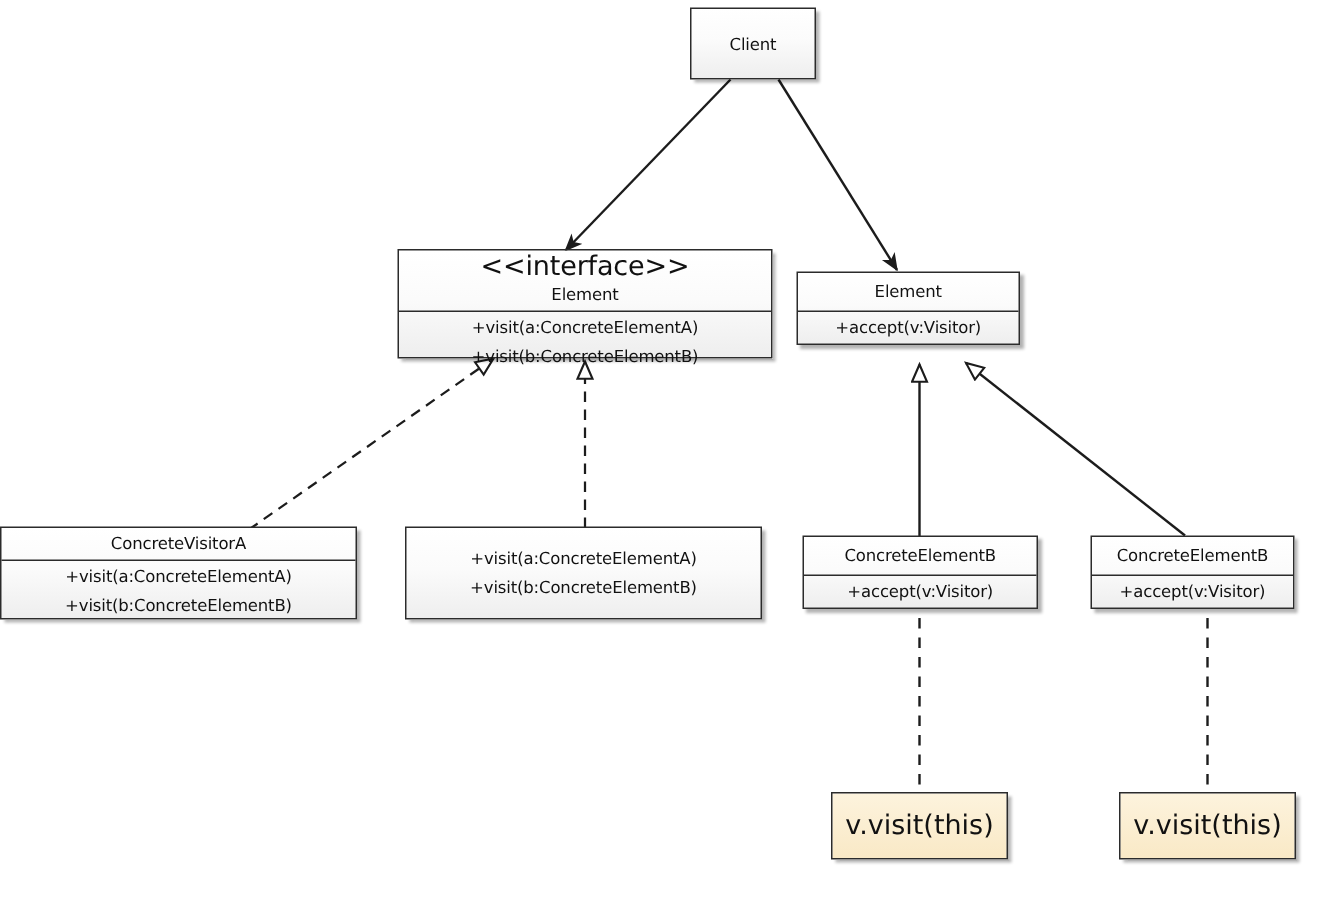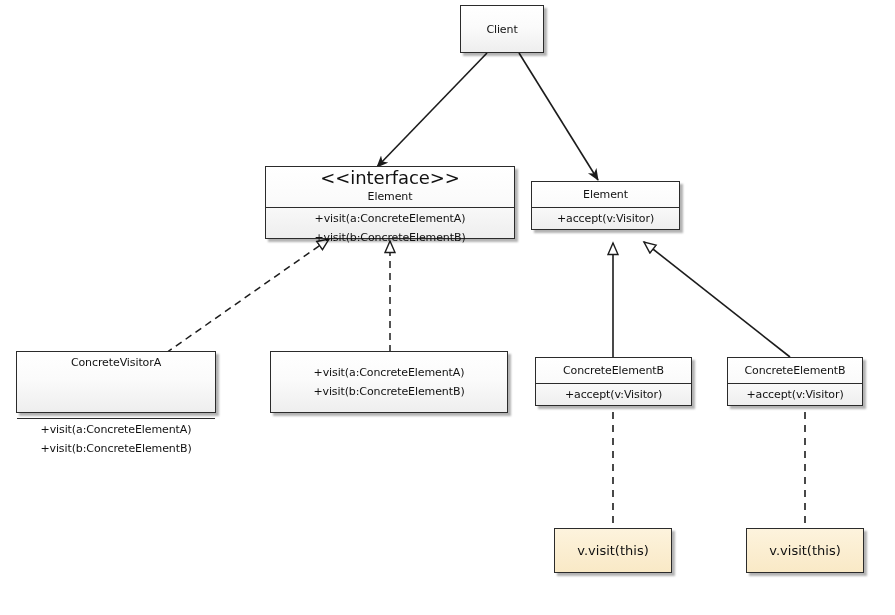--- a/index.html
+++ b/index.html
@@ -63,21 +63,21 @@
     border: 1.6px solid #2b2b2b;
     background: linear-gradient(to bottom, #fdf3dd 0%, #f9e9c6 100%);
     box-shadow: 2.5px 2.5px 2px rgba(0,0,0,0.30);
     display: flex;
     align-items: center;
     justify-content: center;
     z-index: 2;
   }
   .note-text {
     font-family: "DejaVu Sans", sans-serif;
-    font-size: 13px;
+    font-size: 18px;
     color: #111111;
     white-space: nowrap;
   }
   .client-box {
     align-items: center;
     justify-content: center;
   }
 </style>
 </head>
 <body>
@@ -130,21 +130,21 @@
 
   <div class="uml-box" style="left:531px; top:181px; width:149px; height:49px;">
     <div class="uml-compartment" style="height:23px;">
       <div class="uml-text">Element</div>
     </div>
     <div class="uml-compartment" style="flex:1;">
       <div class="uml-text">+accept(v:Visitor)</div>
     </div>
   </div>
 
-  <div class="uml-box" style="left:16px; top:351px; width:200px; height:62px;gap:45px;">
+  <div class="uml-box" style="left:0; top:351px; width:238px; height:62px;">
     <div class="uml-compartment" style="height:23px;">
       <div class="uml-text">ConcreteVisitorA</div>
     </div>
     <div class="uml-compartment" style="flex:1;">
       <div class="uml-text">+visit(a:ConcreteElementA)</div>
       <div class="uml-text">+visit(b:ConcreteElementB)</div>
     </div>
   </div>
 
   <div class="uml-box" style="left:270px; top:351px; width:238px; height:62px;">

